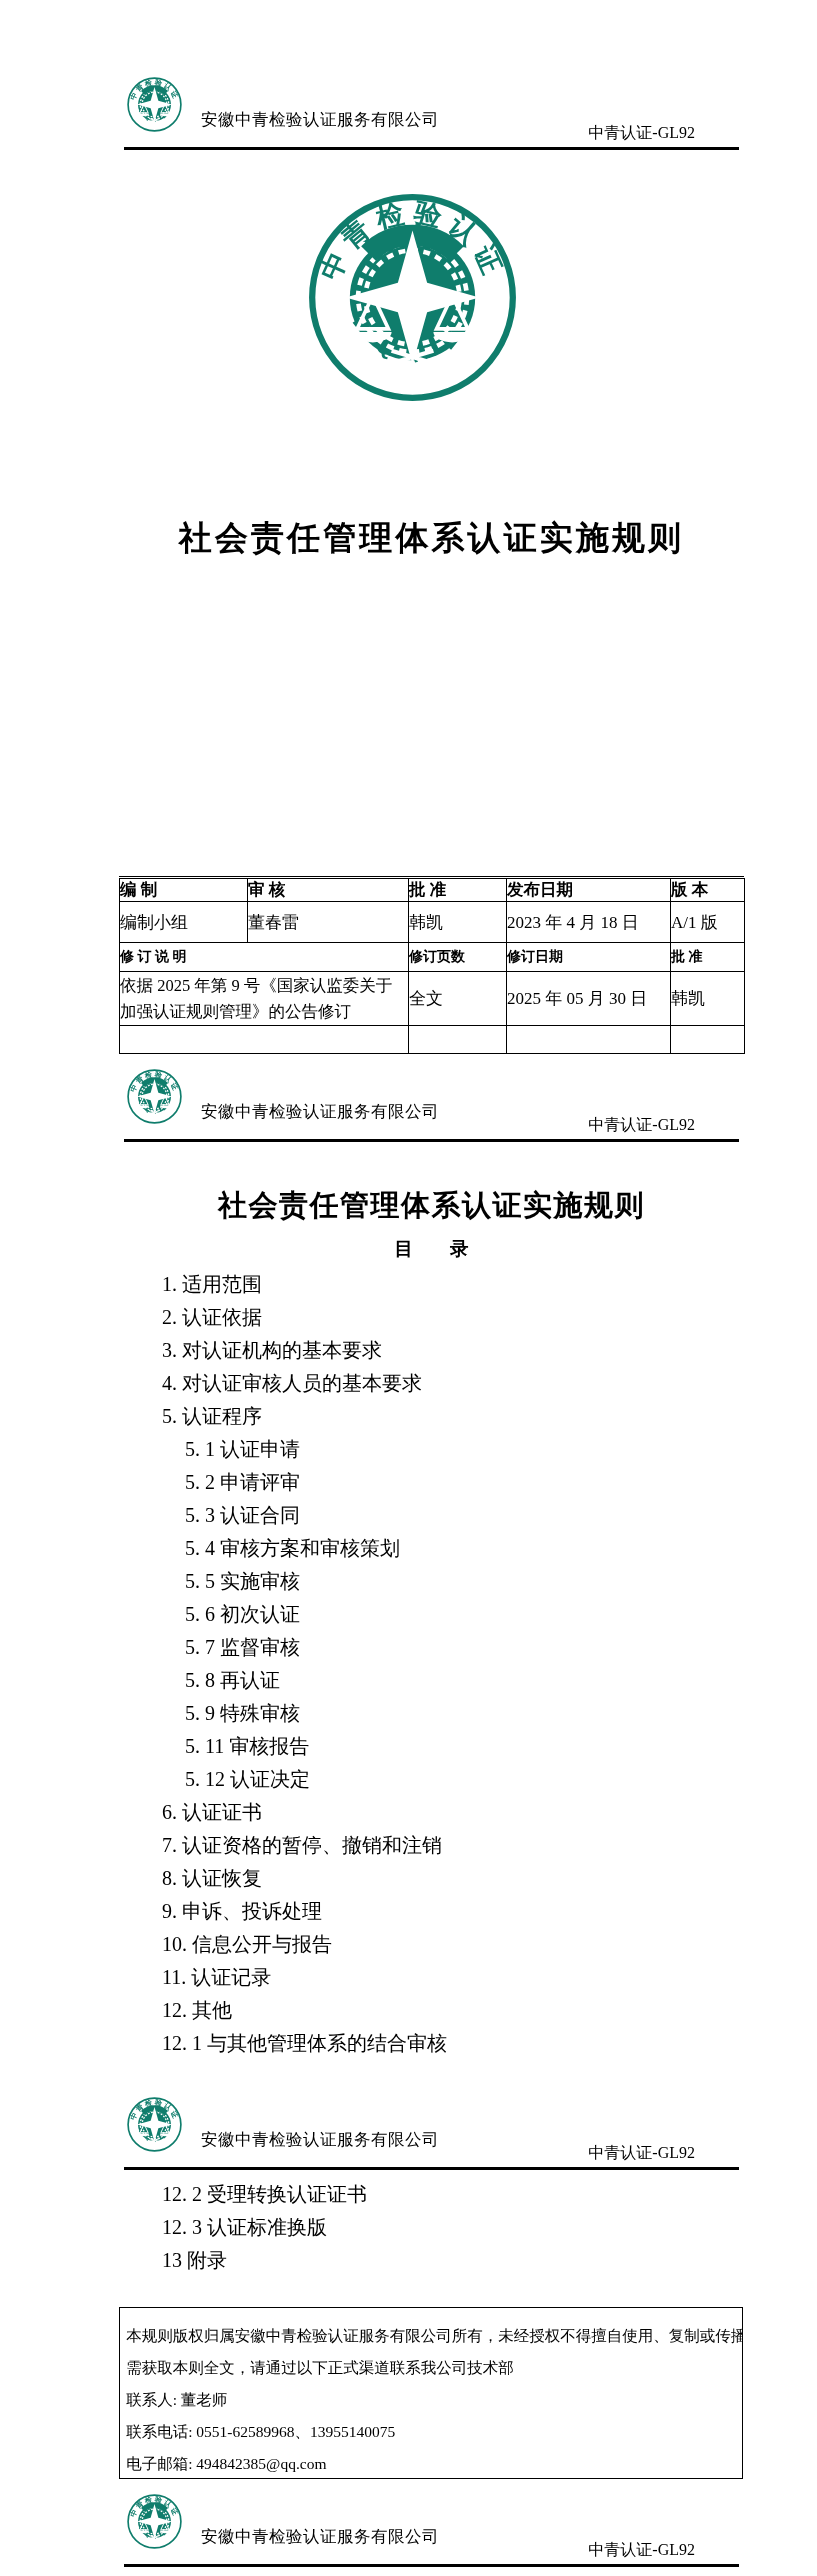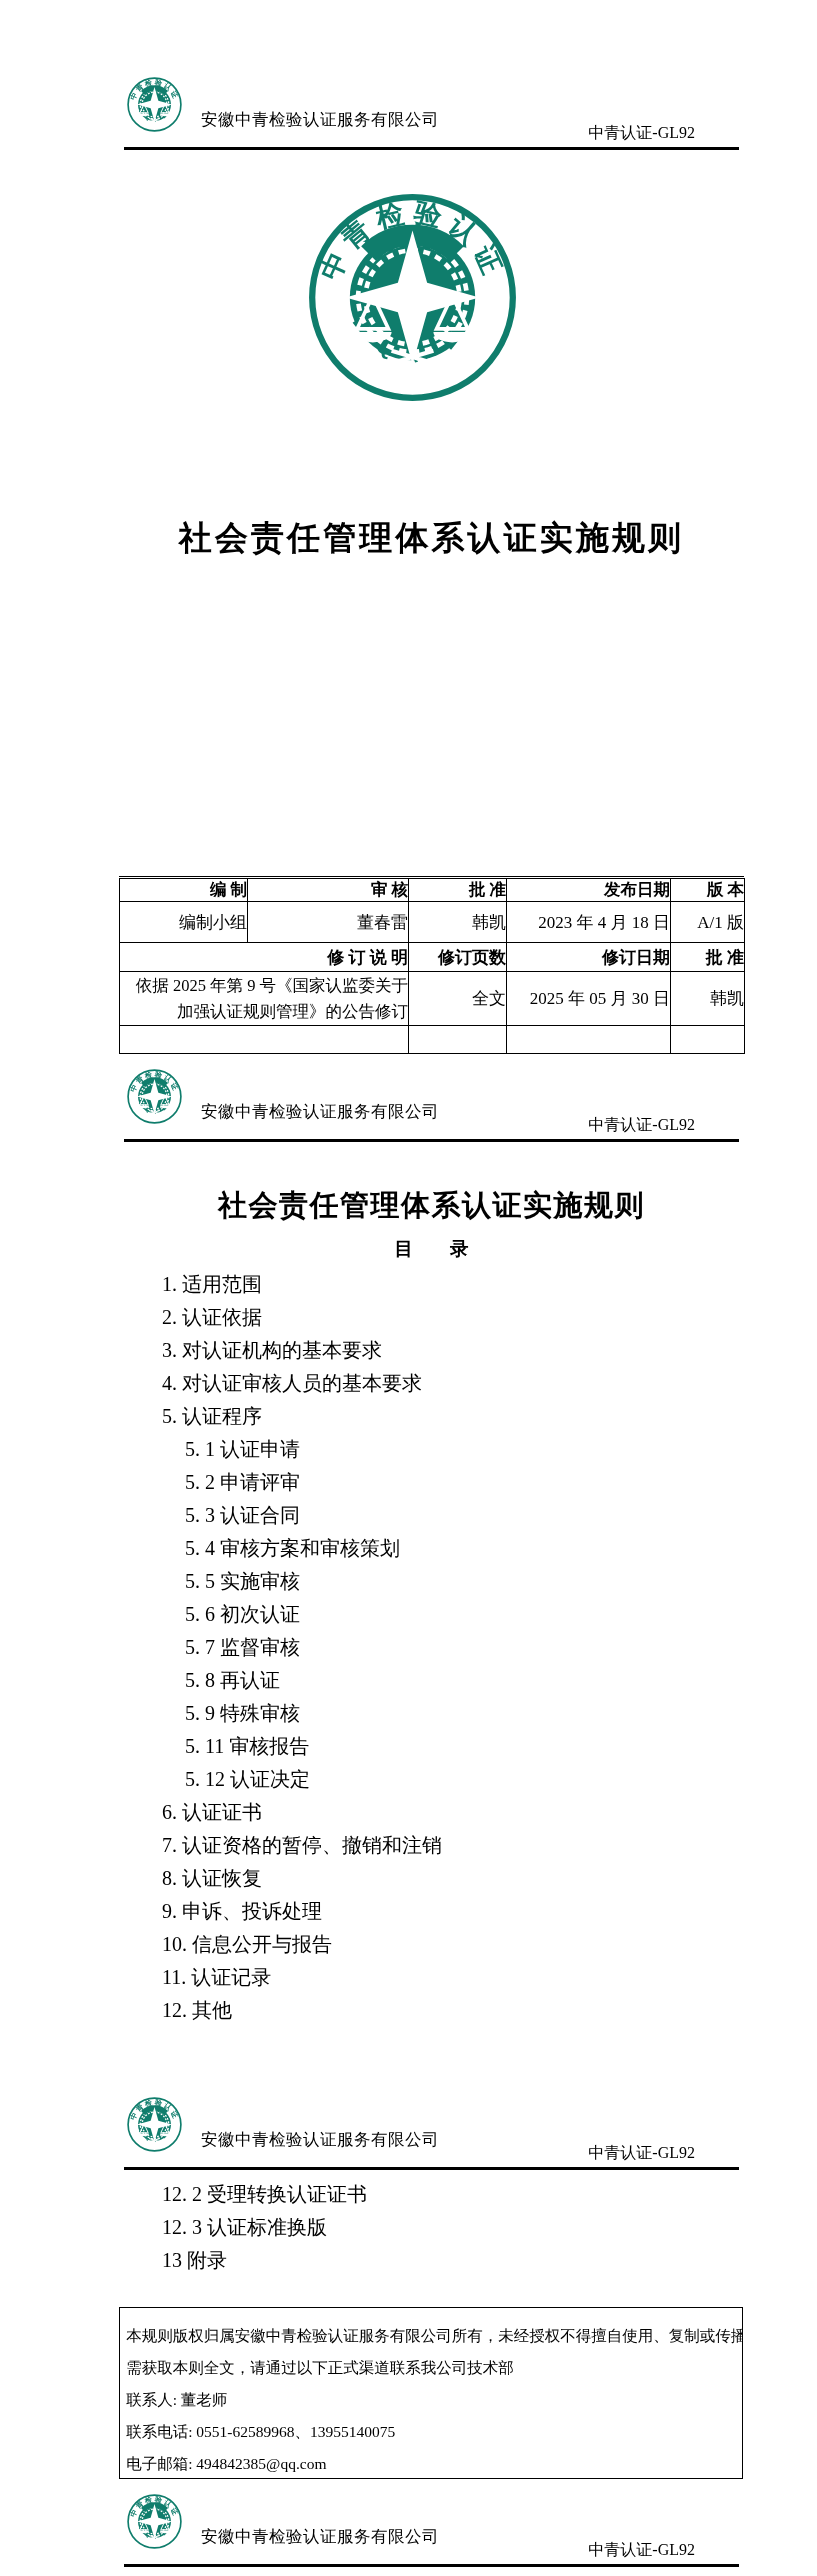--- a/index.html
+++ b/index.html
@@ -27,26 +27,26 @@
   .toc-heading{position:absolute;left:119px;top:1238px;width:625px;text-align:center;
     font-size:18.5px;font-weight:bold;line-height:23px;}
   
   .tbl-topline{position:absolute;left:119px;top:876px;width:625px;height:0.5px;background:#000;}
   table.approval{
     position:absolute;left:119px;top:878px;width:625px;
     border-collapse:collapse;table-layout:fixed;
     border:1.5px solid #000;
   }
   table.approval th,table.approval td{
-    border:1px solid #000;text-align:right;vertical-align:middle;
+    border:1px solid #000;text-align:left;vertical-align:middle;
     font-size:17px;font-weight:normal;padding:0;overflow:hidden;white-space:nowrap;margin-top:17px;
   }
   table.approval tr.r1{height:22px;}  table.approval tr.r1 th{font-size:16.5px;font-weight:bold;}
   table.approval tr.r2{height:41px;}
-  table.approval tr.r3{height:29px;}  table.approval tr.r3 th{font-size:17px;font-weight:bold;}
+  table.approval tr.r3{height:29px;}  table.approval tr.r3 th{font-size:14px;font-weight:bold;}
   table.approval tr.r4{height:54px;}
   table.approval tr.r5{height:28px;}
   .rev-desc{font-size:16.5px;line-height:26px;white-space:nowrap;}
   
   .toc-list{position:absolute;left:162px;font-size:20px;line-height:33px;}
   .toc-list.p2{top:1268px;}
   .toc-list.p3{top:2178px;}
   .toc-item{white-space:nowrap;}
   .toc-item.sub{padding-left:23px;}
   
@@ -187,20 +187,21 @@
     <div class="toc-item sub">5. 9 特殊审核</div>
     <div class="toc-item sub">5. 11 审核报告</div>
     <div class="toc-item sub">5. 12 认证决定</div>
     <div class="toc-item">6. 认证证书</div>
     <div class="toc-item">7. 认证资格的暂停、撤销和注销</div>
     <div class="toc-item">8. 认证恢复</div>
     <div class="toc-item">9. 申诉、投诉处理</div>
     <div class="toc-item">10. 信息公开与报告</div>
     <div class="toc-item">11. 认证记录</div>
     <div class="toc-item">12. 其他</div>
+    <div class="toc-item">12. 1 与其他管理体系的结合审核</div>
   </div>
 
   <div class="hdr" style="top:2097px;">
     <svg class="logo-sm" viewBox="0 0 200 200">
         <use href="#zq-logo"></use>
       </svg>
     <div class="company">安徽中青检验认证服务有限公司</div>
     <div class="code">中青认证-GL92</div>
     <div class="rule"></div>
   </div>

